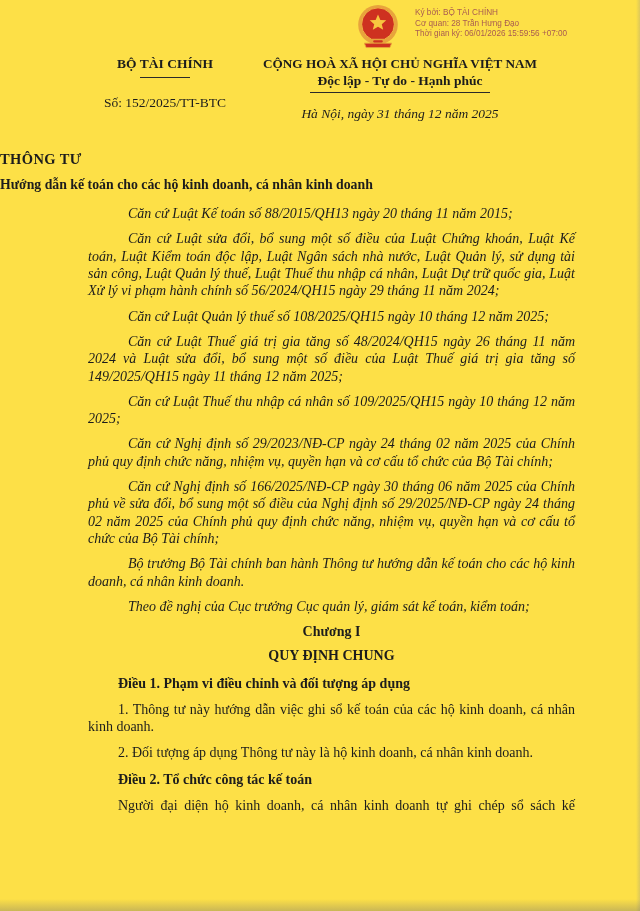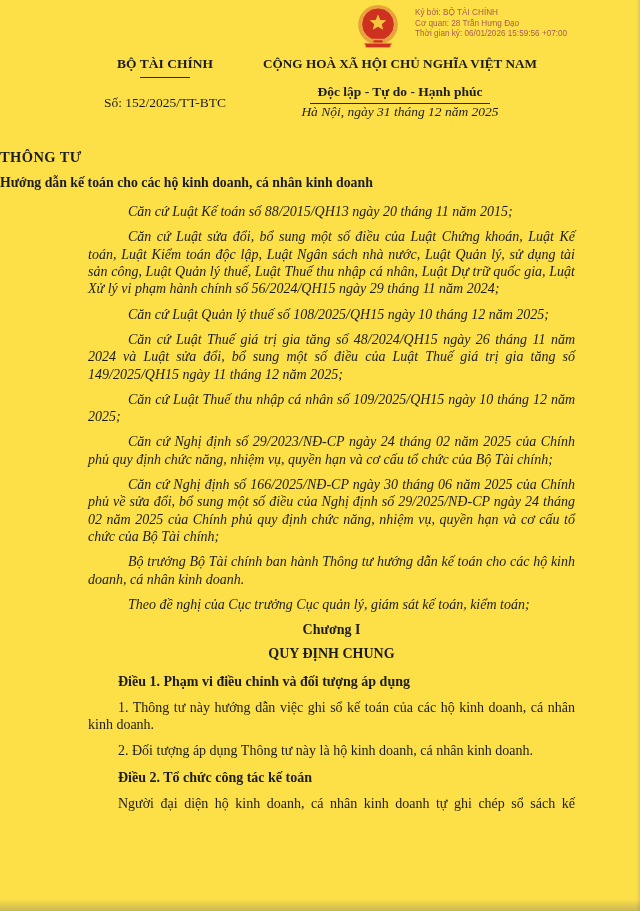--- a/index.html
+++ b/index.html
@@ -37,23 +37,23 @@
     display: flex;
     justify-content: flex-end;
     padding: 56px 80px 0 85px;
   }
   .head-left  { width: 150px; text-align: center; }
   .head-right { width: 320px; text-align: center; }
   .issuer { font-weight: bold; font-size: 13.5px; white-space: nowrap; }
   .rule-short { width: 50px; height: 1.2px; background: #2a2a2a; margin: 5px auto 0; }
   .doc-no { margin-top: 17px; font-size: 13.5px; white-space: nowrap; }
   .motto1 { font-weight: bold; font-size: 13.2px; white-space: nowrap; }
-  .motto2 { font-weight: bold; font-size: 13.5px; margin-top: 12px; white-space: nowrap; }
+  .motto2 { font-weight: bold; font-size: 13.5px; margin-top: 1px; white-space: nowrap; }
   .rule-motto { width: 180px; height: 1.2px; background: #2a2a2a; margin: 3px auto 0; }
-  .place-date { font-style: italic; font-size: 13.5px; white-space: nowrap; }
+  .place-date { margin-top: 13px; font-style: italic; font-size: 13.5px; white-space: nowrap; }
 
   
   .title-block { text-align: left; margin-top: 29px; }
   .doc-type { font-weight: bold; font-size: 14.5px; letter-spacing: .4px; }
   .doc-subject { font-weight: bold; font-size: 13.8px; margin-top: 9px; }
 
   
   .body {
     padding: 12px 65px 0 88px;
     font-size: 14px;

